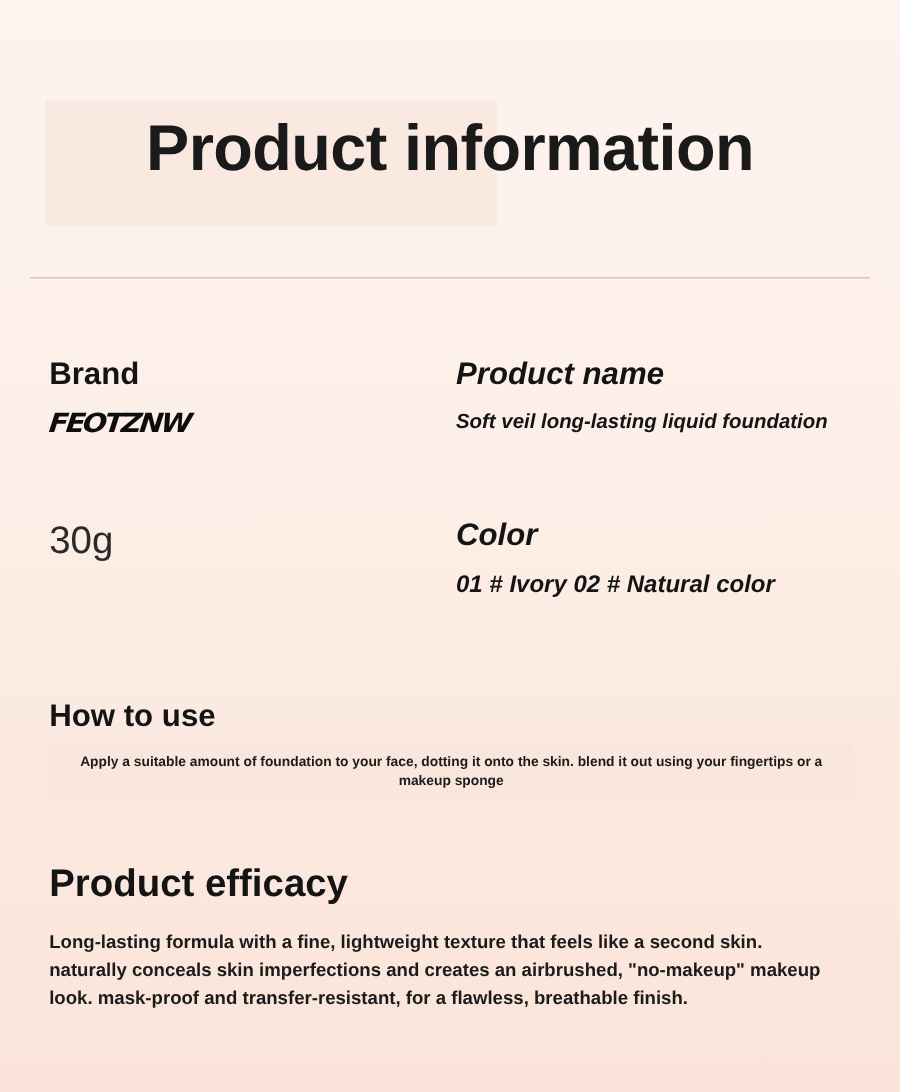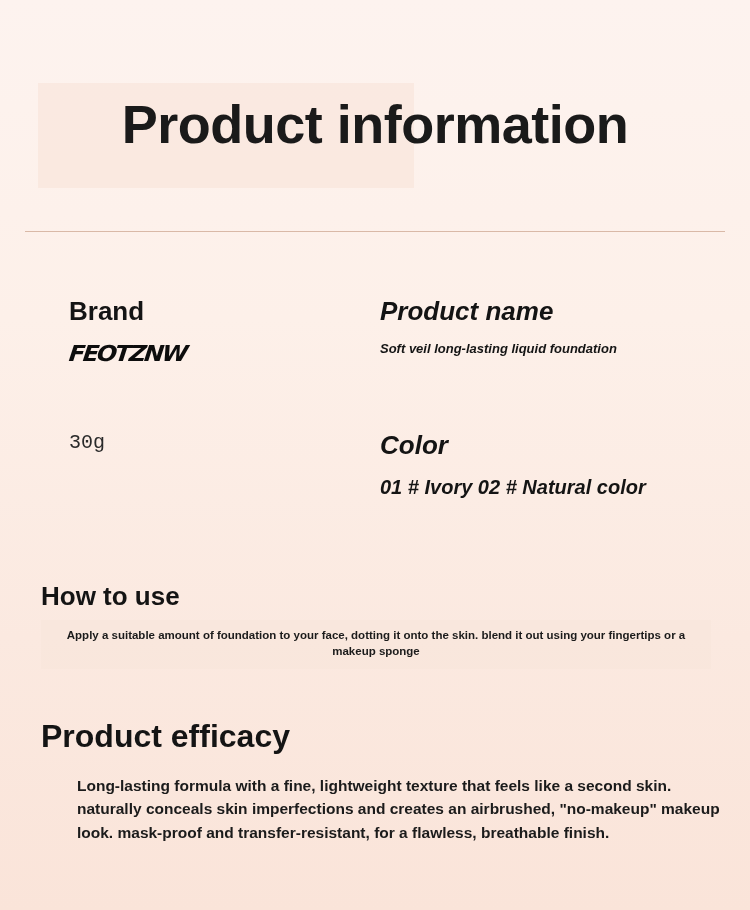--- a/index.html
+++ b/index.html
@@ -61,47 +61,45 @@
     position: absolute;
     left: 0;
     top: 296px;
     width: 750px;
   }
   .col-left {
     position: absolute;
     left: 41px;
     top: 0;
     width: 330px;
-    margin-left: 28px;
   }
   .col-right {
     position: absolute;
     left: 380px;
     top: 0;
     width: 350px;
     font-style: italic;
   }
   .field-label {
     font-size: 26px;
     font-weight: bold;
     color: #141414;
     line-height: 1.2;
     margin: 0 0 14px 0;
   }
   .field-value {
-    font-size: 13px;
+    font-size: 17px;
     font-weight: bold;
     color: #141414;
     line-height: 1.25;
   }
   .field-value.light {
     font-weight: normal;
-    font-size: 20px;
+    font-size: 32px;
     color: #2a2a2a;
-    font-family: Liberation Mono, monospace;
   }
 
   
   .brand-mark {
     font-family: "DejaVu Sans", sans-serif;
     font-size: 22px;
     font-weight: bold;
     font-style: italic;
     letter-spacing: -2px;
     color: #0d0d0d;
@@ -150,21 +148,20 @@
   }
   .efficacy-text {
     position: absolute;
     left: 41px;
     top: 774px;
     width: 660px;
     font-size: 15.5px;
     font-weight: bold;
     color: #1b1b1b;
     line-height: 1.5;
-    margin-left: 36px;
   }
 </style>
 </head>
 <body>
 
 <div class="page">
 
   <div class="title-highlight"></div>
 
   <div class="title-wrap">

